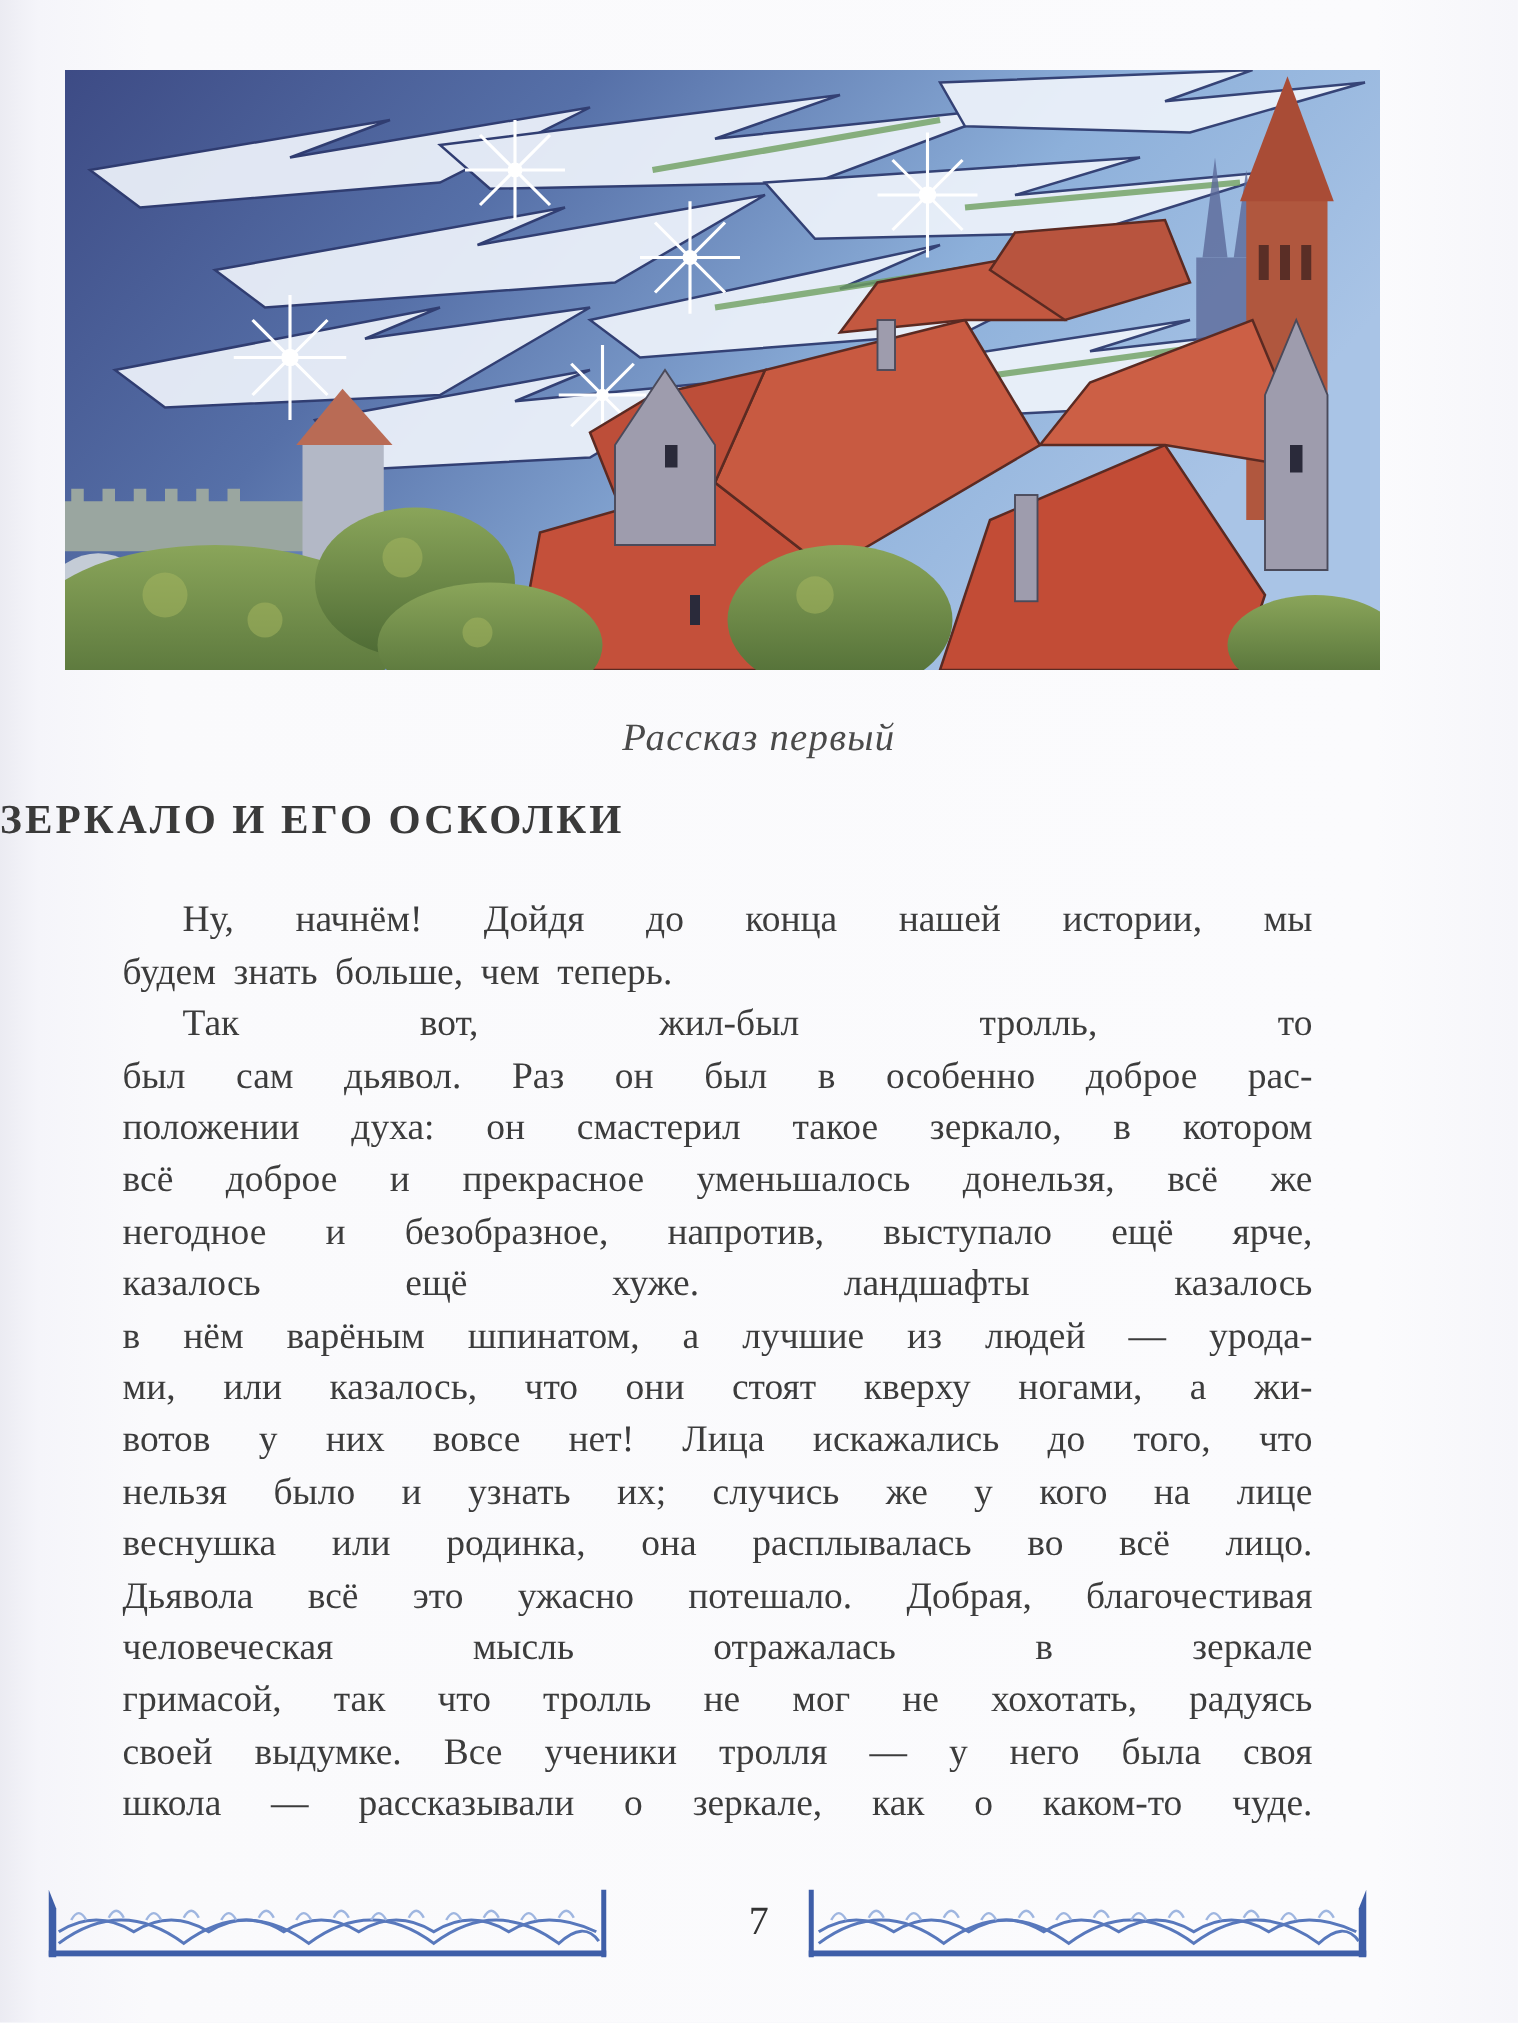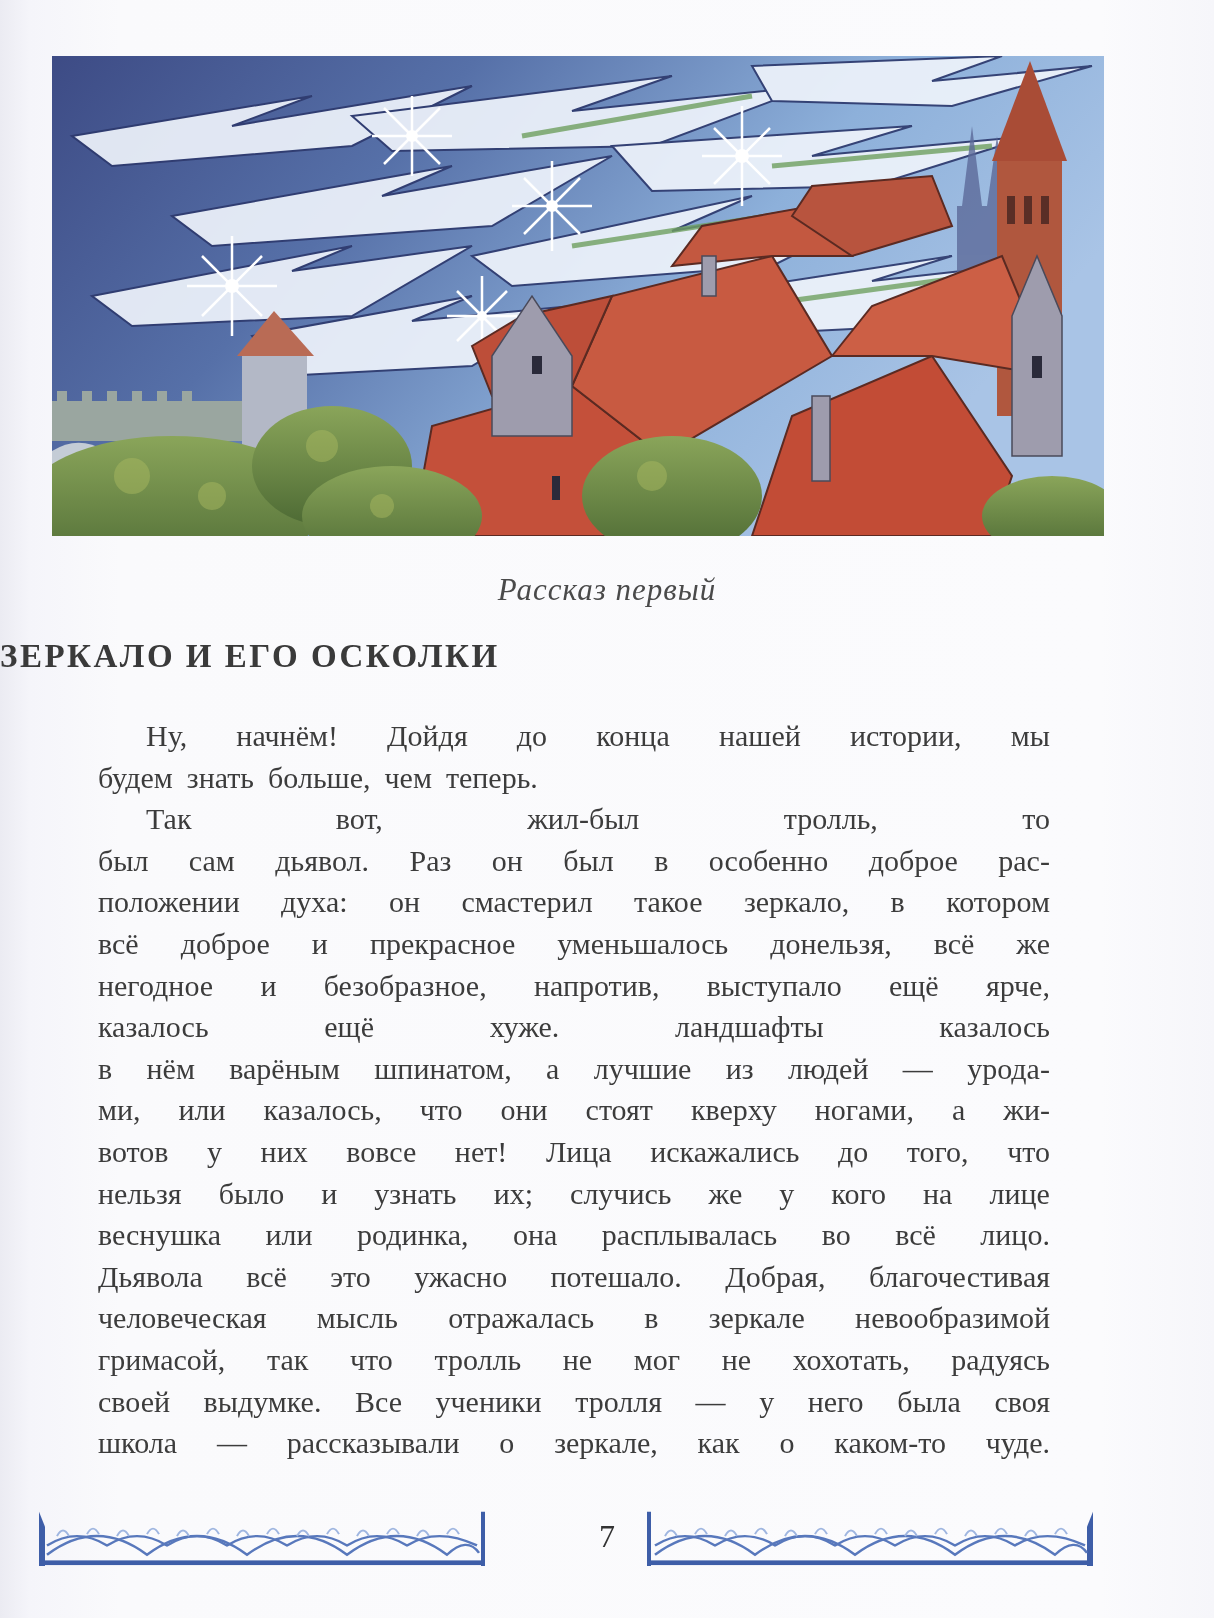--- a/index.html
+++ b/index.html
@@ -350,21 +350,20 @@
         <span>потешало.</span>
         <span>Добрая,</span>
         <span>благочестивая</span>
       </div>
       <div class="line">
         <span>человеческая</span>
         <span>мысль</span>
         <span>отражалась</span>
         <span>в</span>
         <span>зеркале</span>
-        <span>невообразимой</span>
       </div>
       <div class="line">
         <span>гримасой,</span>
         <span>так</span>
         <span>что</span>
         <span>тролль</span>
         <span>не</span>
         <span>мог</span>
         <span>не</span>
         <span>хохотать,</span>

